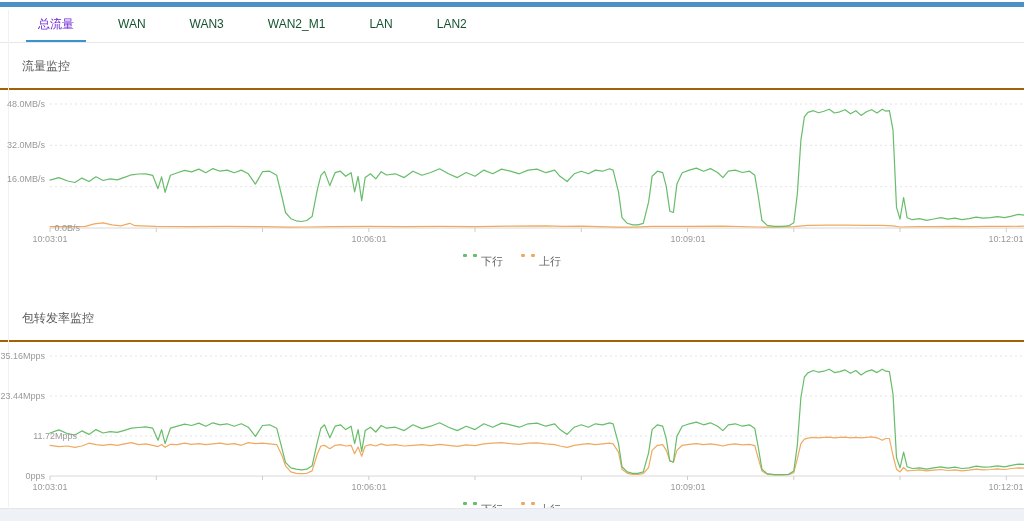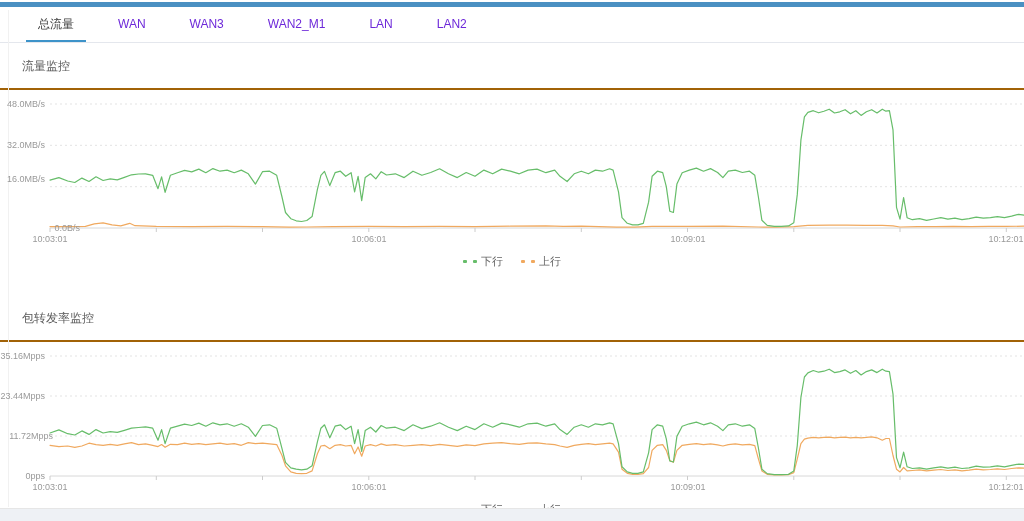--- a/index.html
+++ b/index.html
@@ -4,33 +4,33 @@
 <style>
   html,body{margin:0;padding:0;}
   body{
     width:1024px;height:521px;position:relative;overflow:hidden;
     background:#ffffff;font-family:"Liberation Sans","DejaVu Sans",sans-serif;
   }
   .top-accent{height:5px;margin-top:2px;background:#4a90c2;}
   .left-hairline{position:absolute;left:8px;top:10px;bottom:14px;width:1px;background:#f1f1f1;}
   
   .tabs{display:flex;align-items:stretch;height:35px;border-bottom:1px solid #e4e7ed;padding-left:16px;}
-  .tab{position:relative;padding:0 22px;line-height:35px;font-size:12px;color:#6d28d9;cursor:pointer;white-space:nowrap;}
-  .tab.active{color:#404040;}
+  .tab{position:relative;padding:0 22px;line-height:35px;font-size:12px;color:#14532d;cursor:pointer;white-space:nowrap;}
+  .tab.active{color:#6d28d9;}
   .tab.active::after{content:"";position:absolute;left:10px;right:10px;bottom:0;height:2px;background:#3d93c9;}
   
   .section-header{padding:15px 0 13px 22px;font-size:12px;color:#595959;border-bottom:2px solid #a16207;}
   
   .chart{position:relative;margin-top:8px;width:1024px;}
   .chart svg{position:absolute;left:0;top:0;}
   .axis-label{position:absolute;font-size:9px;color:#999;line-height:10px;}
   .ylab{text-align:right;}
   .xlab{text-align:center;}
   .legend{display:flex;justify-content:center;gap:18px;margin-top:5px;height:16px;align-items:center;}
-  .legend-item{display:inline-flex;align-items:center;gap:4px;font-size:11px;color:#666;cursor:pointer;}
+  .legend-item{display:inline-flex;gap:4px;font-size:11px;color:#666;cursor:pointer;}
   .dash{display:inline-block;width:4px;height:3px;border-radius:1px;}
   .dash+ .dash{margin-left:-2px;}
   .dash.second{margin-left:2px;}
   .section2{margin-top:26px;}
   .footer-strip{position:absolute;left:0;right:0;bottom:0;height:12px;background:#eef1f5;border-top:1px solid #e6e6e6;}
 </style>
 </head>
 <body>
 
 <div class="top-accent"></div>
@@ -105,21 +105,21 @@
         <line x1="581.3" y1="126" x2="581.3" y2="130" stroke="#cccccc" stroke-width="1"></line>
         <line x1="687.5" y1="126" x2="687.5" y2="130" stroke="#cccccc" stroke-width="1"></line>
         <line x1="793.8" y1="126" x2="793.8" y2="130" stroke="#cccccc" stroke-width="1"></line>
         <line x1="900.0" y1="126" x2="900.0" y2="130" stroke="#cccccc" stroke-width="1"></line>
         <line x1="1006.3" y1="126" x2="1006.3" y2="130" stroke="#cccccc" stroke-width="1"></line>
         <polyline points="50.0,95.3 58.9,96.6 67.7,96.0 74.8,97.3 81.9,96.0 89.0,93.2 96.0,94.6 103.1,95.3 110.2,94.3 117.3,95.3 124.4,93.9 131.5,92.6 138.5,94.6 145.6,93.9 152.7,95.3 158.0,96.6 161.6,94.6 165.1,97.3 170.4,94.3 177.5,94.6 184.6,93.2 191.7,94.3 198.8,93.6 205.8,94.6 212.9,93.9 220.0,93.2 227.1,94.3 234.2,93.6 241.3,95.3 248.3,92.6 255.4,93.6 262.5,93.2 269.6,93.9 276.7,94.6 282.0,105.5 285.5,115.8 290.8,121.9 296.2,123.3 301.5,123.6 306.8,123.3 312.1,120.9 317.4,103.8 320.9,96.0 324.5,95.3 329.8,98.7 335.1,95.3 340.4,94.6 345.7,96.0 351.1,95.3 354.6,103.8 358.1,97.0 361.7,106.2 365.2,96.0 370.5,94.6 375.8,96.0 381.2,93.9 386.5,95.3 395.3,94.6 404.2,96.0 413.0,95.3 421.9,94.6 430.7,95.6 439.6,94.3 448.5,95.3 457.3,96.3 466.2,94.9 475.0,95.6 483.9,93.9 492.7,93.2 501.6,92.6 510.4,93.6 519.3,94.3 528.1,93.2 537.0,92.9 545.9,93.9 554.7,94.6 560.0,96.0 567.1,97.3 574.2,95.3 581.3,94.3 588.4,93.6 595.4,94.6 602.5,93.9 609.6,93.2 613.1,93.9 618.5,102.1 622.0,119.2 627.3,123.3 632.6,124.3 637.9,124.3 643.3,123.6 648.6,117.5 652.1,100.4 657.4,95.3 662.7,94.6 666.3,100.4 669.8,110.6 673.4,112.3 676.9,100.4 682.2,95.3 689.3,94.3 696.4,93.6 703.5,94.6 710.5,93.9 717.6,94.9 722.9,96.0 728.3,94.6 735.3,93.9 742.4,94.9 749.5,94.3 754.8,95.6 758.4,108.9 761.9,120.9 767.2,124.3 774.3,125.0 781.4,125.0 788.5,124.6 793.8,122.6 797.3,108.9 800.9,93.6 804.4,89.1 807.9,88.1 813.3,87.4 818.6,87.8 823.9,87.4 829.2,87.1 834.5,87.8 839.8,87.4 845.1,87.1 850.5,87.8 855.8,87.4 861.1,87.8 866.4,87.4 871.7,86.8 877.0,87.8 882.3,90.2 885.9,88.5 889.4,88.5 893.0,105.5 896.5,119.2 900.0,121.9 903.6,117.5 907.1,120.9 912.4,120.5 919.5,119.9 926.6,120.9 933.7,120.2 940.8,119.5 947.9,120.5 954.9,119.9 962.0,120.9 969.1,120.2 976.2,119.2 983.3,119.9 990.4,119.5 997.4,118.8 1004.5,119.5 1011.6,118.5 1018.7,117.8 1024.0,118.2" fill="none" stroke="#f0a95f" stroke-width="1.2" stroke-linejoin="round" stroke-linecap="round"></polyline>
         <polyline points="50.0,83.0 58.9,79.9 67.7,83.7 74.8,85.0 81.9,80.9 89.0,84.4 96.0,79.6 103.1,83.0 110.2,81.6 117.3,82.3 124.4,80.3 131.5,78.2 138.5,77.5 145.6,76.9 152.7,78.2 158.0,90.2 161.6,79.6 165.1,93.6 170.4,78.2 177.5,76.2 184.6,74.1 191.7,75.5 198.8,73.1 205.8,76.2 212.9,72.8 220.0,74.8 227.1,73.8 234.2,76.2 241.3,73.8 248.3,77.2 255.4,86.4 262.5,75.5 269.6,74.8 276.7,78.2 282.0,98.7 285.5,112.3 290.8,117.8 296.2,119.2 301.5,119.9 306.8,119.2 312.1,115.8 317.4,91.9 320.9,78.2 324.5,74.8 329.8,87.8 335.1,76.2 340.4,74.8 345.7,79.6 351.1,76.2 354.6,93.6 358.1,79.6 361.7,101.4 365.2,80.6 370.5,77.2 375.8,82.0 381.2,75.5 386.5,78.2 395.3,77.2 404.2,80.6 413.0,74.8 421.9,78.6 430.7,76.2 439.6,72.8 448.5,77.2 457.3,80.6 466.2,76.2 475.0,79.6 483.9,73.8 492.7,77.2 501.6,73.1 510.4,74.8 519.3,77.2 528.1,73.8 537.0,73.1 545.9,76.2 554.7,73.8 560.0,79.6 567.1,84.4 574.2,77.2 581.3,74.8 588.4,77.2 595.4,73.8 602.5,74.8 609.6,72.8 613.1,73.8 618.5,93.6 622.0,116.8 627.3,121.9 632.6,123.3 637.9,123.3 643.3,121.9 648.6,102.8 652.1,79.6 657.4,74.8 662.7,76.2 666.3,88.8 669.8,111.0 673.4,112.0 676.9,86.4 682.2,76.2 689.3,73.8 696.4,72.1 703.5,74.8 710.5,72.8 717.6,76.2 722.9,80.6 728.3,74.8 735.3,73.8 742.4,76.2 749.5,74.8 754.8,78.6 758.4,98.0 761.9,119.2 767.2,123.6 774.3,124.6 781.4,124.6 788.5,124.3 793.8,120.9 797.3,95.3 800.9,47.5 804.4,27.0 807.9,22.9 813.3,20.5 818.6,22.2 823.9,21.2 829.2,19.2 834.5,22.6 839.8,21.6 845.1,19.9 850.5,23.3 855.8,20.5 861.1,25.0 866.4,21.6 871.7,19.9 877.0,22.6 882.3,19.2 885.9,21.2 889.4,21.6 893.0,44.1 896.5,107.6 900.0,117.8 903.6,102.1 907.1,116.8 912.4,118.5 919.5,117.8 926.6,119.2 933.7,117.8 940.8,116.8 947.9,118.2 954.9,117.1 962.0,118.5 969.1,117.8 976.2,116.1 983.3,117.1 990.4,116.8 997.4,115.8 1004.5,116.8 1011.6,115.4 1018.7,114.1 1024.0,114.4" fill="none" stroke="#67bd6a" stroke-width="1.2" stroke-linejoin="round" stroke-linecap="round"></polyline>
       </svg>
       <span class="axis-label ylab" style="left:0;width:45px;top:1px;">35.16Mpps</span>
       <span class="axis-label ylab" style="left:0;width:45px;top:41px;">23.44Mpps</span>
-      <span class="axis-label ylab" style="left:8px;width:45px;top:81px;">11.72Mpps</span>
+      <span class="axis-label ylab" style="left:0;width:45px;top:81px;padding-left:32px;">11.72Mpps</span>
       <span class="axis-label ylab" style="left:0;width:45px;top:121px;">0pps</span>
       <span class="axis-label xlab" style="left:15px;width:70px;top:132px;">10:03:01</span>
       <span class="axis-label xlab" style="left:334px;width:70px;top:132px;">10:06:01</span>
       <span class="axis-label xlab" style="left:653px;width:70px;top:132px;">10:09:01</span>
       <span class="axis-label xlab" style="left:971px;width:70px;top:132px;">10:12:01</span>
     </div>
   <div class="legend">
       <span class="legend-item">
         <span class="dash" style="background: rgb(103, 189, 106);"></span>
         <span class="dash second" style="background: rgb(103, 189, 106);"></span>

